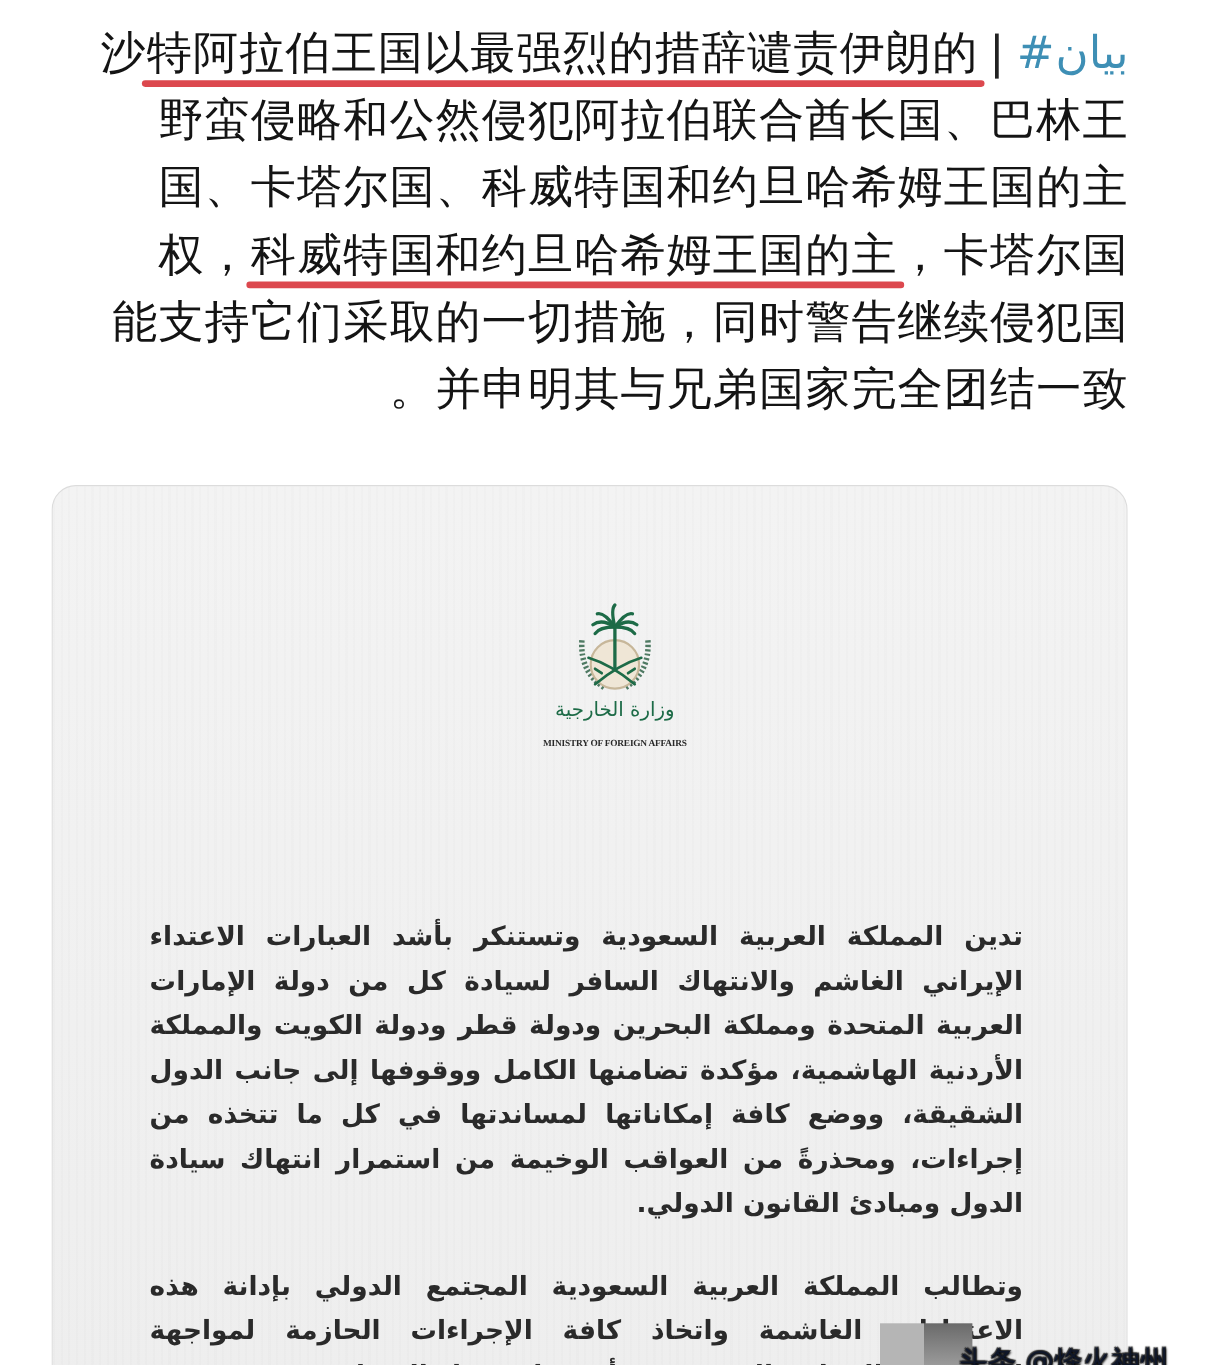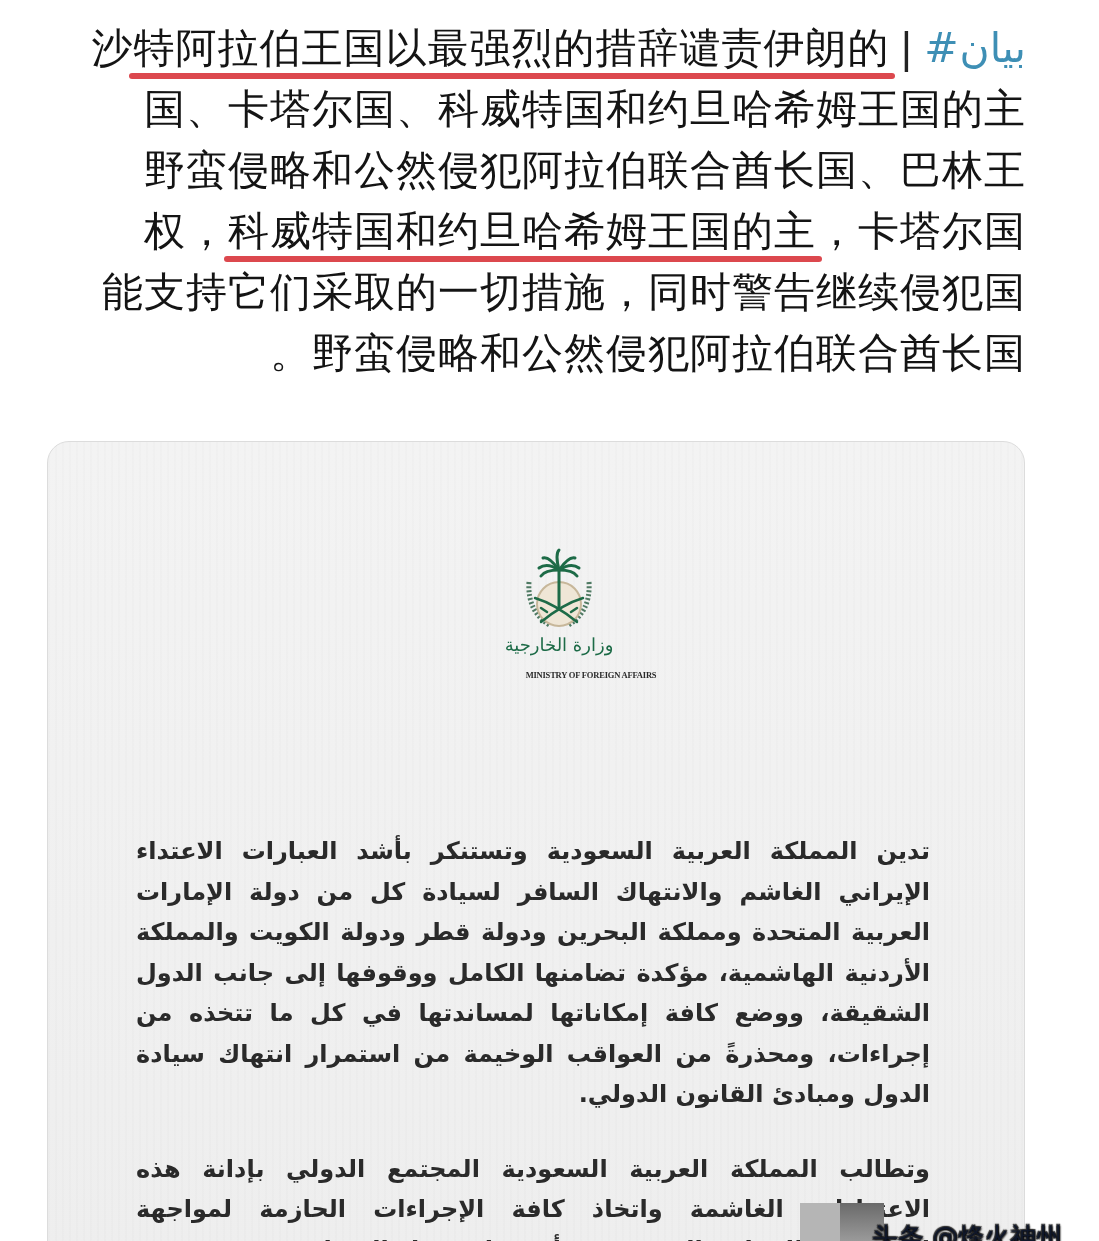--- a/index.html
+++ b/index.html
@@ -90,21 +90,20 @@
     position: absolute;
     left: 0;
     top: 128px;
     width: 140px;
     text-align: center;
     font-family: "Liberation Serif", serif;
     font-weight: bold;
     font-size: 8.5px;
     letter-spacing: -0.2px;
     color: #2a2a2a;
-    margin-left: 32px;
   }
   .arabic-body {
     position: absolute;
     left: 88px;
     top: 373px;
     width: 794px;
     direction: rtl;
     text-align: justify;
     font-family: "DejaVu Sans", sans-serif;
     font-weight: bold;
@@ -141,25 +140,25 @@
     width: 44px;
     height: 38px;
     background: linear-gradient(180deg, #6a6a6a, #9a9a9a);
   }
 </style>
 </head>
 <body>
 
 <div class="post-text">
   <span class="post-line"><span>沙</span><span class="hl">特阿拉伯王国以最强烈的措辞谴责伊朗的</span><span class="sep">|</span><span class="hashtag">#بيان</span></span>
+  <span class="post-line">野蛮侵略和公然侵犯阿拉伯联合酋长国、巴林王</span>
   <span class="post-line">国、卡塔尔国、科威特国和约旦哈希姆王国的主</span>
-  <span class="post-line">野蛮侵略和公然侵犯阿拉伯联合酋长国、巴林王</span>
   <span class="post-line"><span>权，</span><span class="hl">科威特国和约旦哈希姆王国的主</span><span>，卡塔尔国</span></span>
   <span class="post-line">能支持它们采取的一切措施，同时警告继续侵犯国</span>
-  <span class="post-line">。野蛮侵略和公然侵犯阿拉伯联合酋长国</span>
+  <span class="post-line">。并申明其与兄弟国家完全团结一致</span>
 </div>
 
 <div class="card">
   <div class="emblem">
     <svg width="140" height="95" viewBox="0 0 140 95">
 
       <path d="M40 40 Q38 70 62 84" stroke="#4f7a63" stroke-width="5" fill="none" stroke-dasharray="2 2"></path>
       <path d="M100 40 Q102 70 78 84" stroke="#4f7a63" stroke-width="5" fill="none" stroke-dasharray="2 2"></path>
 
       <circle cx="70" cy="62" r="22" fill="#efe6d6" stroke="#c7b79a" stroke-width="2"></circle>

